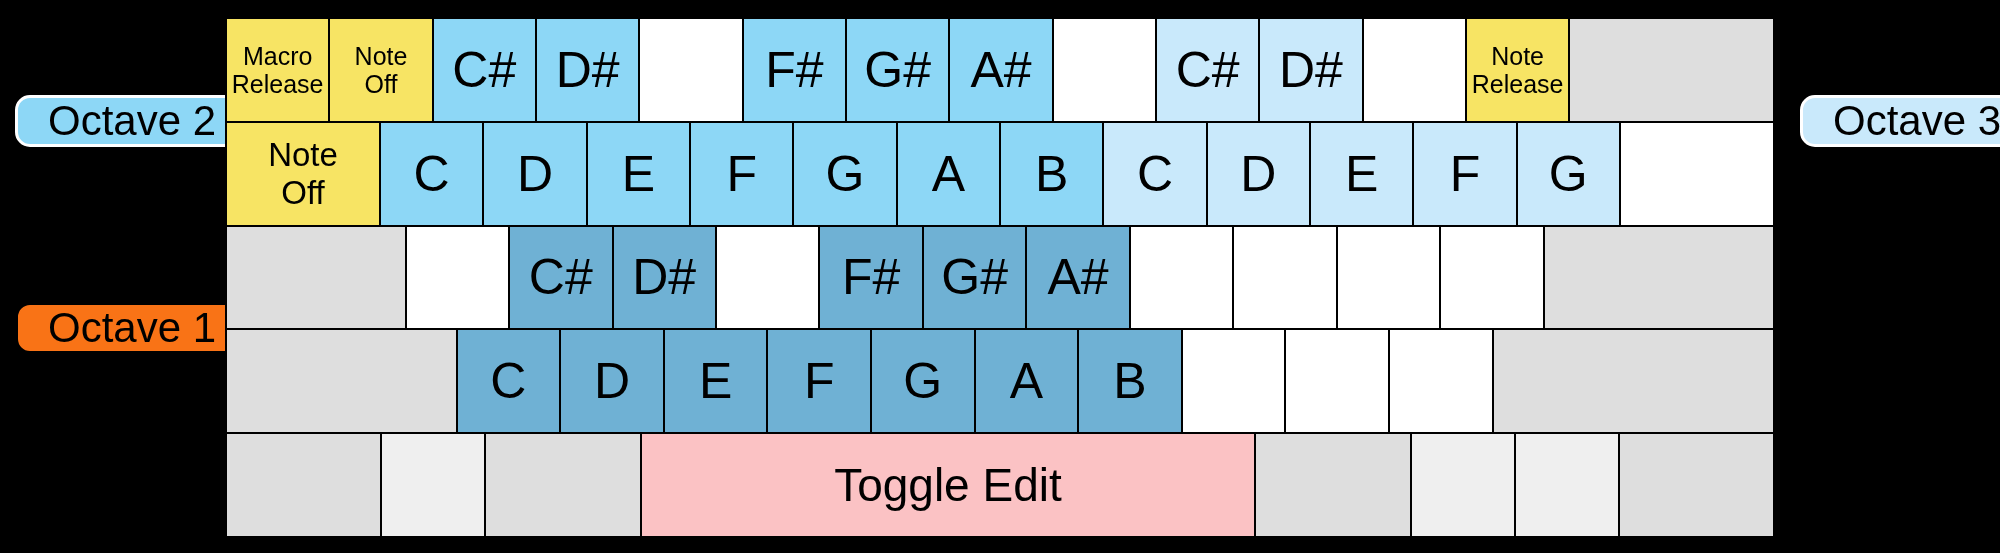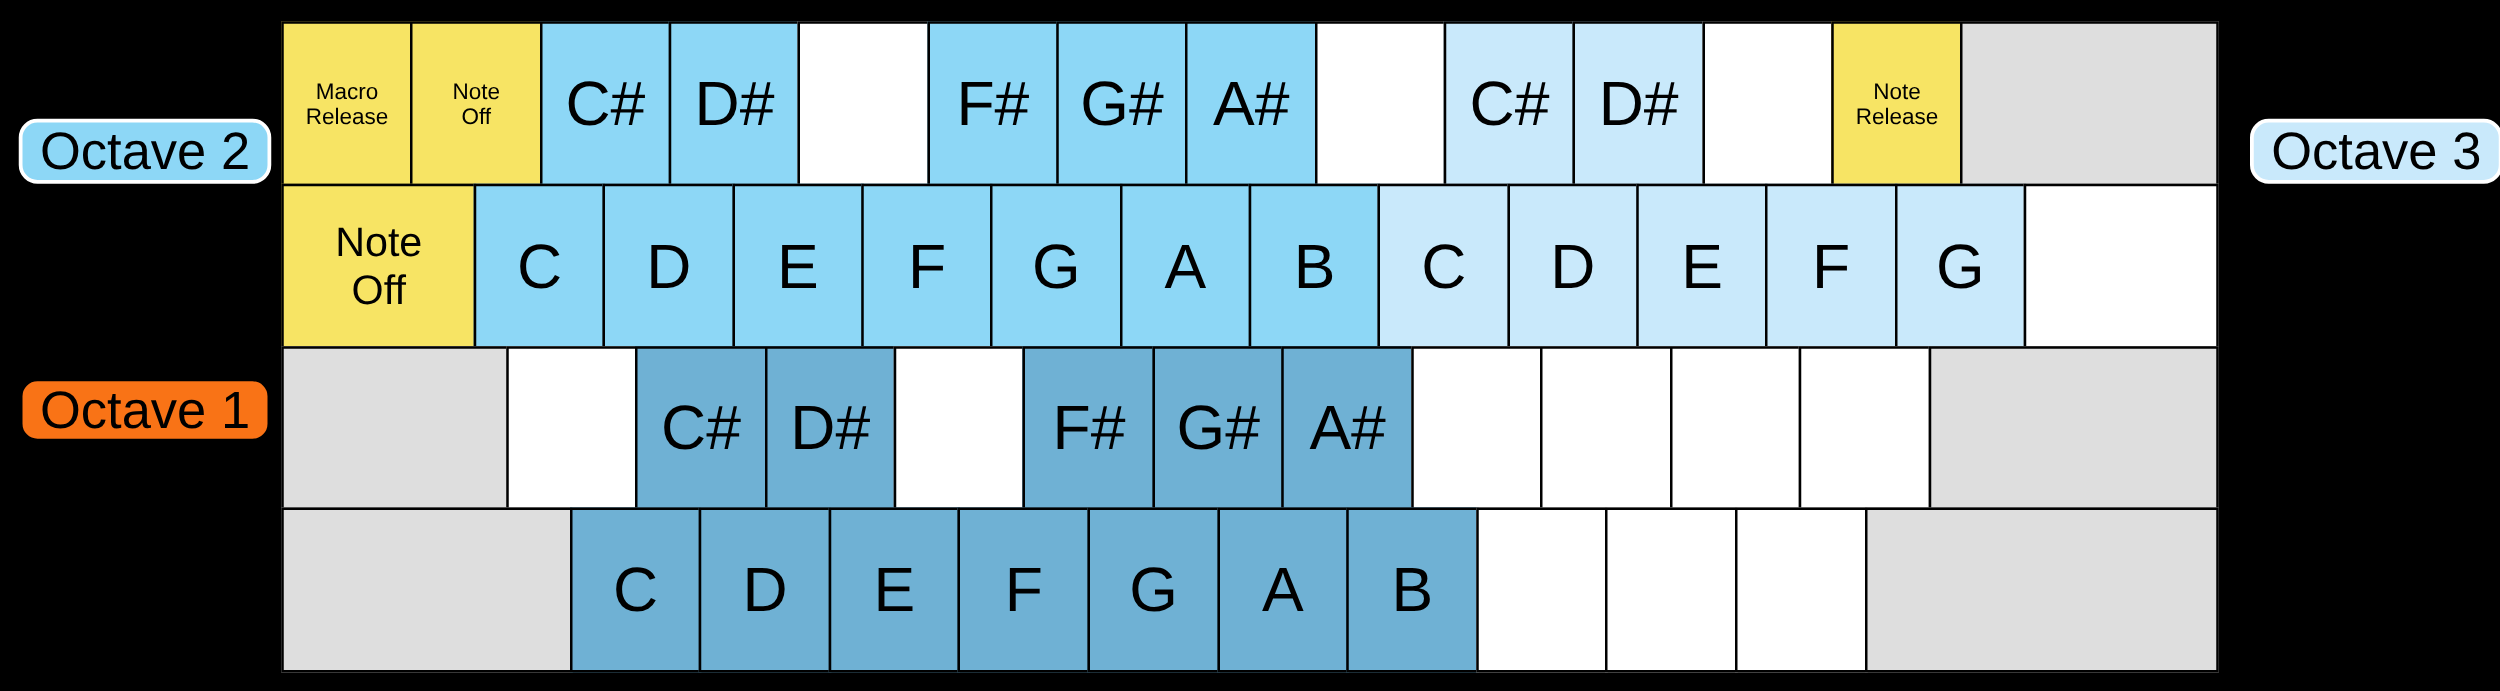--- a/index.html
+++ b/index.html
@@ -4,38 +4,38 @@
 <style>
   html,body{margin:0;padding:0;background:#000;}
   body{
     width:2000px;height:553px;position:relative;overflow:hidden;
     font-family:"Liberation Sans","DejaVu Sans",sans-serif;color:#000;
   }
   .octave-label{
     position:absolute;height:52px;box-sizing:border-box;
     border:3px solid #fff;border-radius:15px;
     display:flex;align-items:center;justify-content:center;
-    font-size:42px;padding:0 14px;white-space:nowrap;
+    font-size:42px;padding:0 30px;white-space:nowrap;
   }
   .octave-label.dark-border{border-color:#000;}
   #keyboard{
     position:absolute;left:225px;top:17px;width:1550px;height:521px;
     display:flex;flex-direction:column;
   }
   .kb-row{flex:1;display:flex;min-height:0;}
   .kb-row + .kb-row{margin-top:-2px;}
   .key{
     box-sizing:border-box;border:2px solid #000;
     display:flex;flex-direction:column;align-items:center;justify-content:center;
     text-align:center;overflow:hidden;
   }
   .key + .key{margin-left:-2px;}
   .s-large{font-size:50px;}
   .s-medium{font-size:33px;line-height:1.15;}
-  .s-small{font-size:18px;line-height:1.12;}
+  .s-small{font-size:25px;line-height:1.12;}
   .s-space{font-size:46px;}
 </style>
 </head>
 <body>
 
 <div class="octave-label" id="lbl-octave2" style="left: 15px; top: 95px; background: rgb(141, 215, 246);">Octave 2</div>
 
 <div class="octave-label" id="lbl-octave3" style="left: 1800px; top: 95px; background: rgb(201, 233, 251);">Octave 3</div>
 
 <div class="octave-label dark-border" id="lbl-octave1" style="left: 15px; top: 302px; background: #f97316;">Octave 1</div>
@@ -169,13 +169,25 @@
         <div>A</div>
       </div>
       <div class="key s-large" style="flex: 1 1 0%; background: rgb(111, 177, 212);">
         <div>B</div>
       </div>
       <div class="key" style="flex: 1 1 0%; background: rgb(255, 255, 255);"></div>
       <div class="key" style="flex: 1 1 0%; background: rgb(255, 255, 255);"></div>
       <div class="key" style="flex: 1 1 0%; background: rgb(255, 255, 255);"></div>
       <div class="key" style="flex: 2.75 1 0%; background: rgb(222, 222, 222);"></div>
     </div>
+    <div class="kb-row">
+      <div class="key" style="flex: 1.5 1 0%; background: rgb(222, 222, 222);"></div>
+      <div class="key" style="flex: 1 1 0%; background: rgb(239, 239, 239);"></div>
+      <div class="key" style="flex: 1.5 1 0%; background: rgb(222, 222, 222);"></div>
+      <div class="key s-space" style="flex: 6 1 0%; background: rgb(251, 194, 196);">
+        <div>Toggle Edit</div>
+      </div>
+      <div class="key" style="flex: 1.5 1 0%; background: rgb(222, 222, 222);"></div>
+      <div class="key" style="flex: 1 1 0%; background: rgb(239, 239, 239);"></div>
+      <div class="key" style="flex: 1 1 0%; background: rgb(239, 239, 239);"></div>
+      <div class="key" style="flex: 1.5 1 0%; background: rgb(222, 222, 222);"></div>
+    </div>
   </div>
 
 </body></html>

